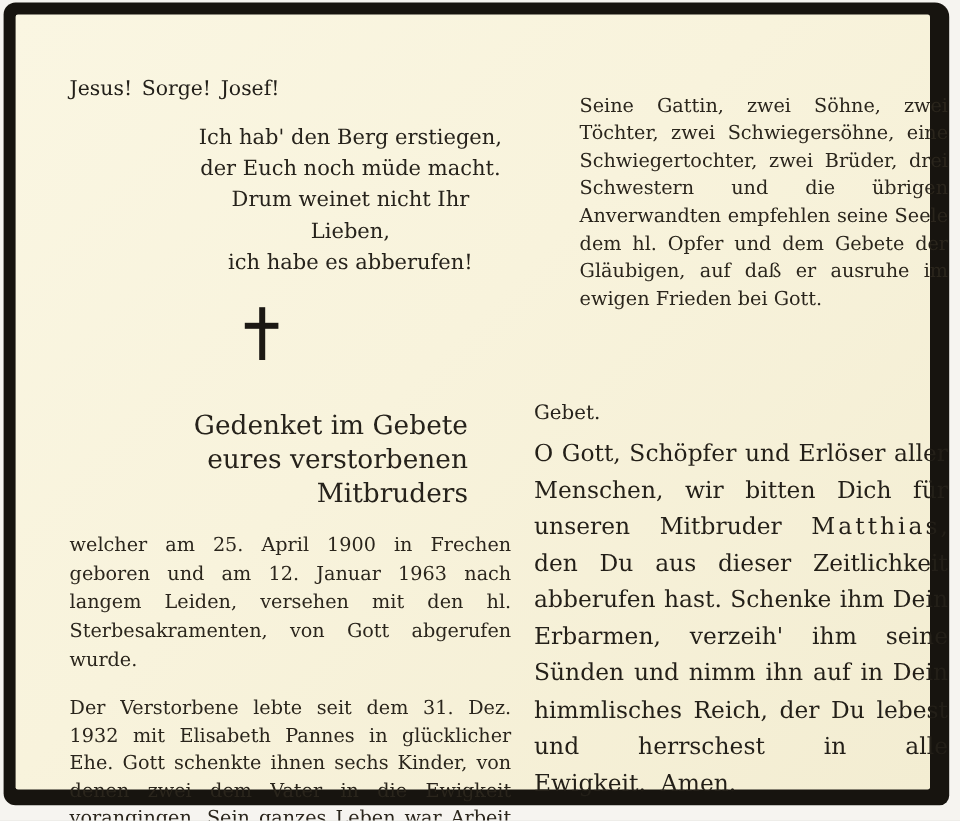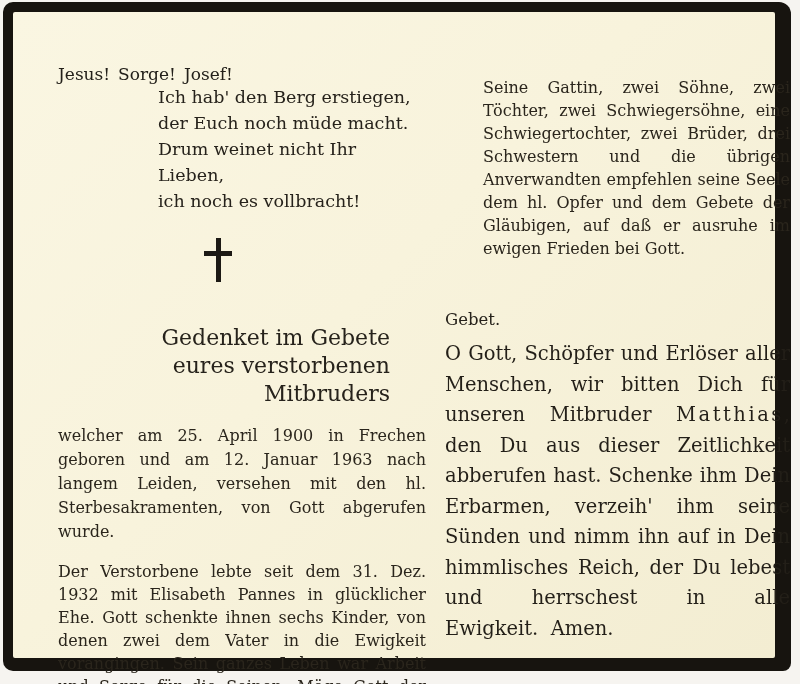--- a/index.html
+++ b/index.html
@@ -49,24 +49,25 @@
     width: 345px;
   }
   .invocation {
     display: flex;
     gap: 8px;
     font-size: 17px;
     white-space: nowrap;
     color: #23201a;
   }
   .poem {
-    margin: 0 0 0 100px;
+    margin: 18px 0 0 100px;
     font-size: 17.5px;
     line-height: 26px;
     color: #26221b;
+    text-align: center;
   }
   .cross {
     position: relative;
     margin: 24px 0 0 146px;
     width: 28px;
     height: 44px;
   }
   .cross .v-bar {
     position: absolute;
     left: 12px;
@@ -109,21 +110,21 @@
     line-height: 23px;
   }
   .family-par {
     text-align: justify;
     font-size: 16px;
     line-height: 23px;
     color: #2a251c;
     margin-left: 38px;
   }
   .prayer-label {
-    margin-top: 50px;
+    margin-top: 74px;
     font-size: 16.5px;
     color: #26221b;
   }
   .prayer {
     margin-top: 10px;
     text-align: justify;
     font-size: 19.5px;
     line-height: 30.5px;
     color: #231f18;
   }
@@ -143,21 +144,21 @@
       <div class="invocation">
         <span>Jesus!</span>
         <span>Sorge!</span>
         <span>Josef!</span>
       </div>
 
       <div class="poem">
         <div>Ich hab' den Berg erstiegen,</div>
         <div>der Euch noch müde macht.</div>
         <div>Drum weinet nicht Ihr Lieben,</div>
-        <div>ich noch es vollbracht!</div>
+        <div>ich habe es abberufen!</div>
       </div>
 
       <div class="cross">
         <div class="v-bar"></div>
         <div class="h-bar"></div>
       </div>
 
       <div class="remembrance">
         <div>Gedenket im Gebete</div>
         <div>eures verstorbenen Mitbruders</div>

